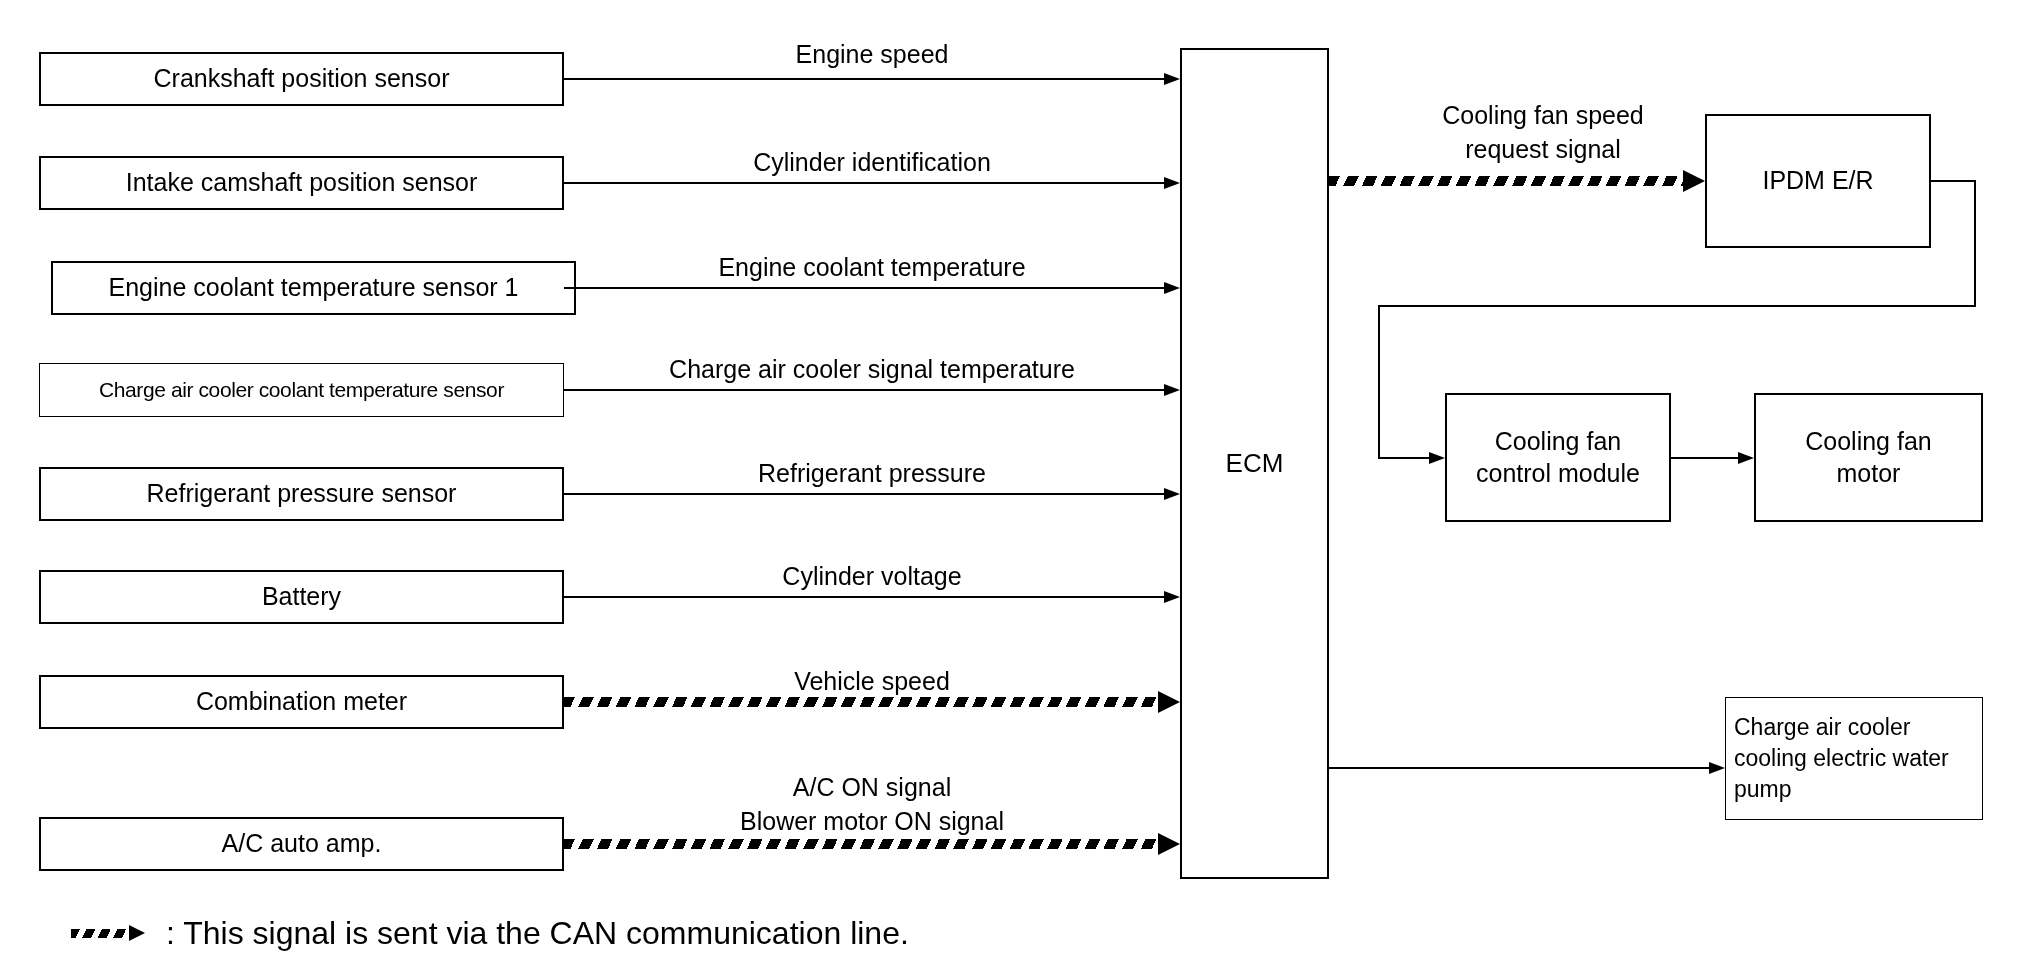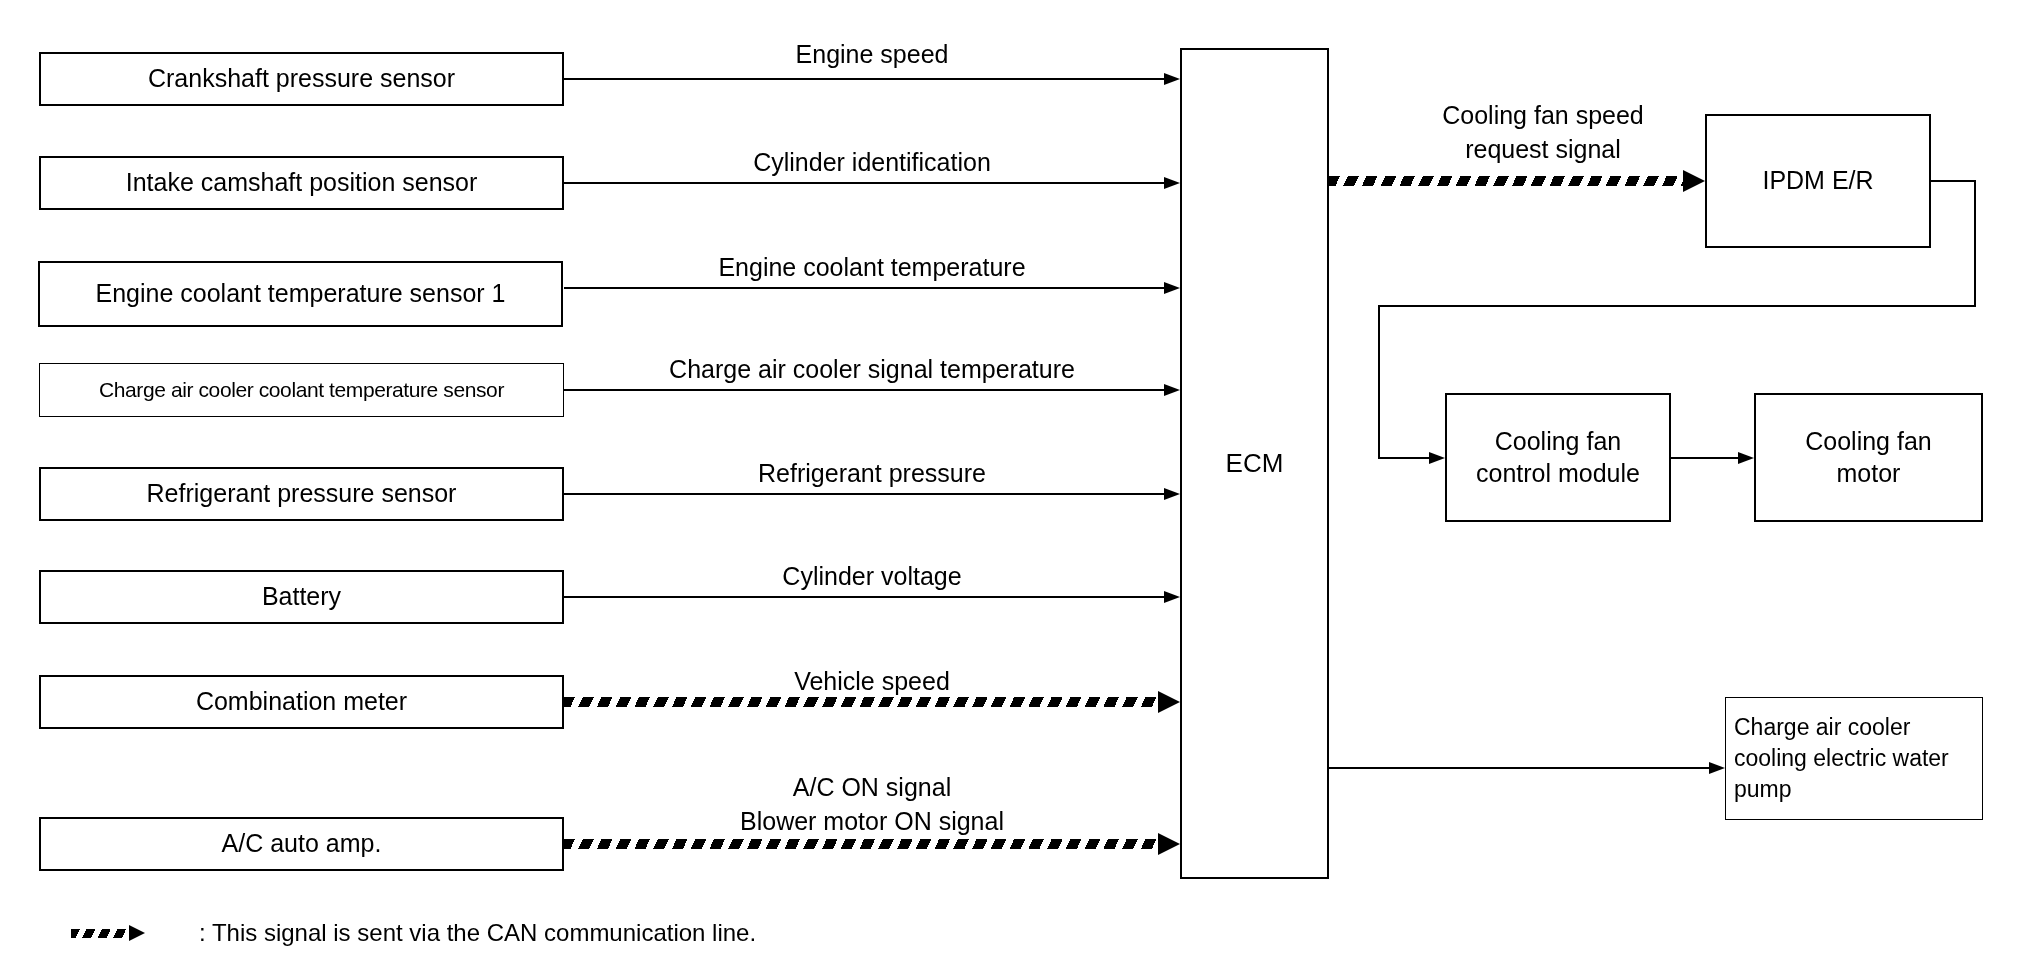--- a/index.html
+++ b/index.html
@@ -58,42 +58,42 @@
   .legend-band {
     position: absolute; height: 9px;
     background: repeating-linear-gradient(115deg, #000 0 8px, #fff 8px 14px);
   }
   .legend-head {
     position: absolute; width: 0; height: 0;
     border-top: 8px solid transparent;
     border-bottom: 8px solid transparent;
     border-left: 16px solid #000;
   }
-  .legend-text { position: absolute; font-size: 24px; line-height: 32px; margin-left: 33px; }
+  .legend-text { position: absolute; font-size: 32px; line-height: 32px; }
 </style>
 </head>
 <body>
 
 <div class="canvas">
 
   <div class="box" style="left:39px;top:52px;width:525px;height:54px">
-    <span class="box-label">Crankshaft pressure sensor</span>
+    <span class="box-label">Crankshaft position sensor</span>
   </div>
   <div class="sig-label" style="left:572px;top:37px;width:600px">Engine speed</div>
   <div class="hline" style="left:564px;top:78px;width:600px"></div>
   <div class="arrowhead" style="left:1164px;top:73px"></div>
 
   <div class="box" style="left:39px;top:156px;width:525px;height:54px">
     <span class="box-label">Intake camshaft position sensor</span>
   </div>
   <div class="sig-label" style="left:572px;top:145px;width:600px">Cylinder identification</div>
   <div class="hline" style="left:564px;top:182px;width:600px"></div>
   <div class="arrowhead" style="left:1164px;top:177px"></div>
 
-  <div class="box" style="left:38px;top:261px;width:525px;height:66px">
+  <div class="box" style="left:51px;top:261px;width:525px;height:54px">
     <span class="box-label">Engine coolant temperature sensor 1</span>
   </div>
   <div class="sig-label" style="left:572px;top:250px;width:600px">Engine coolant temperature</div>
   <div class="hline" style="left:564px;top:287px;width:600px"></div>
   <div class="arrowhead" style="left:1164px;top:282px"></div>
 
   <div class="box thin condensed" style="left:39px;top:363px;width:525px;height:54px">
     <span class="box-label">Charge air cooler coolant temperature sensor</span>
   </div>
   <div class="sig-label" style="left:572px;top:352px;width:600px">Charge air cooler signal temperature</div>

